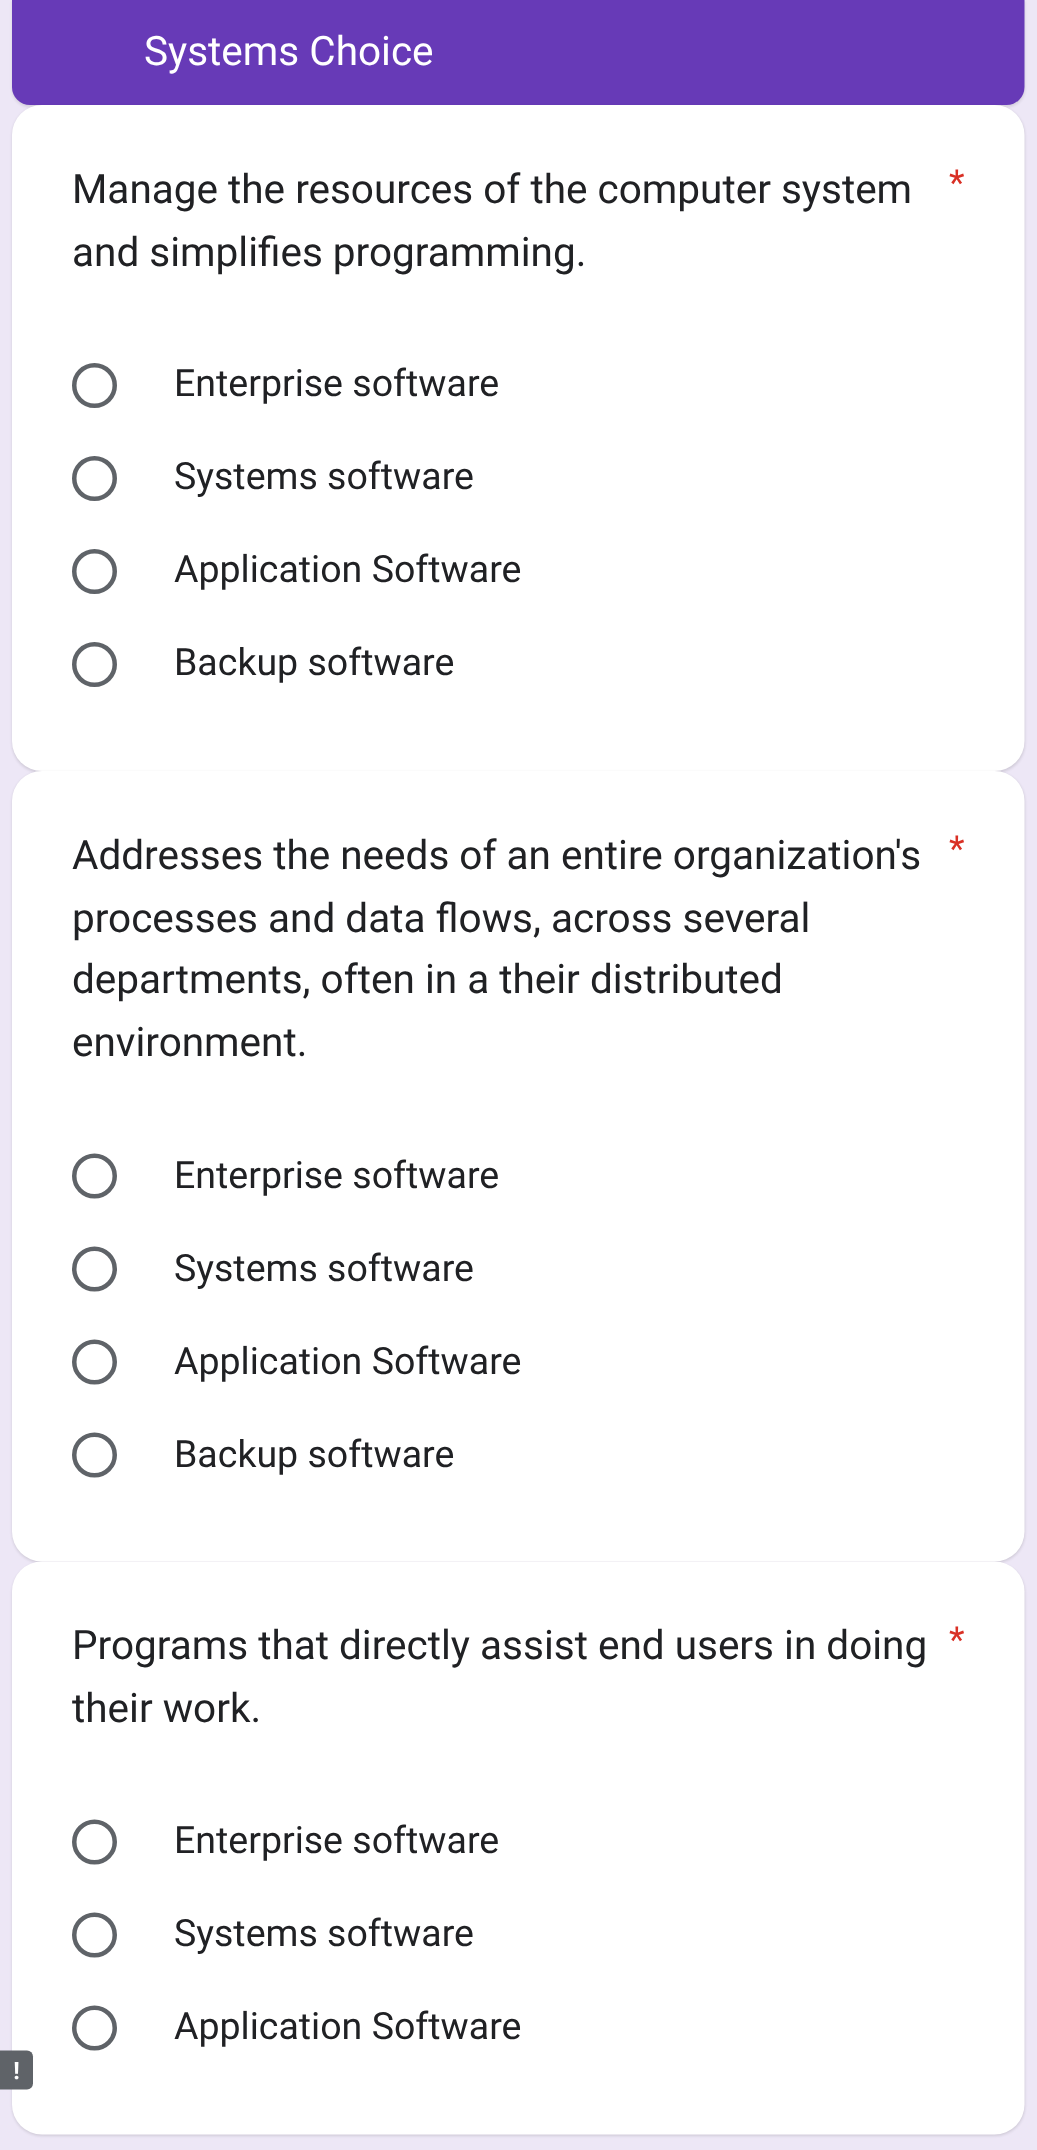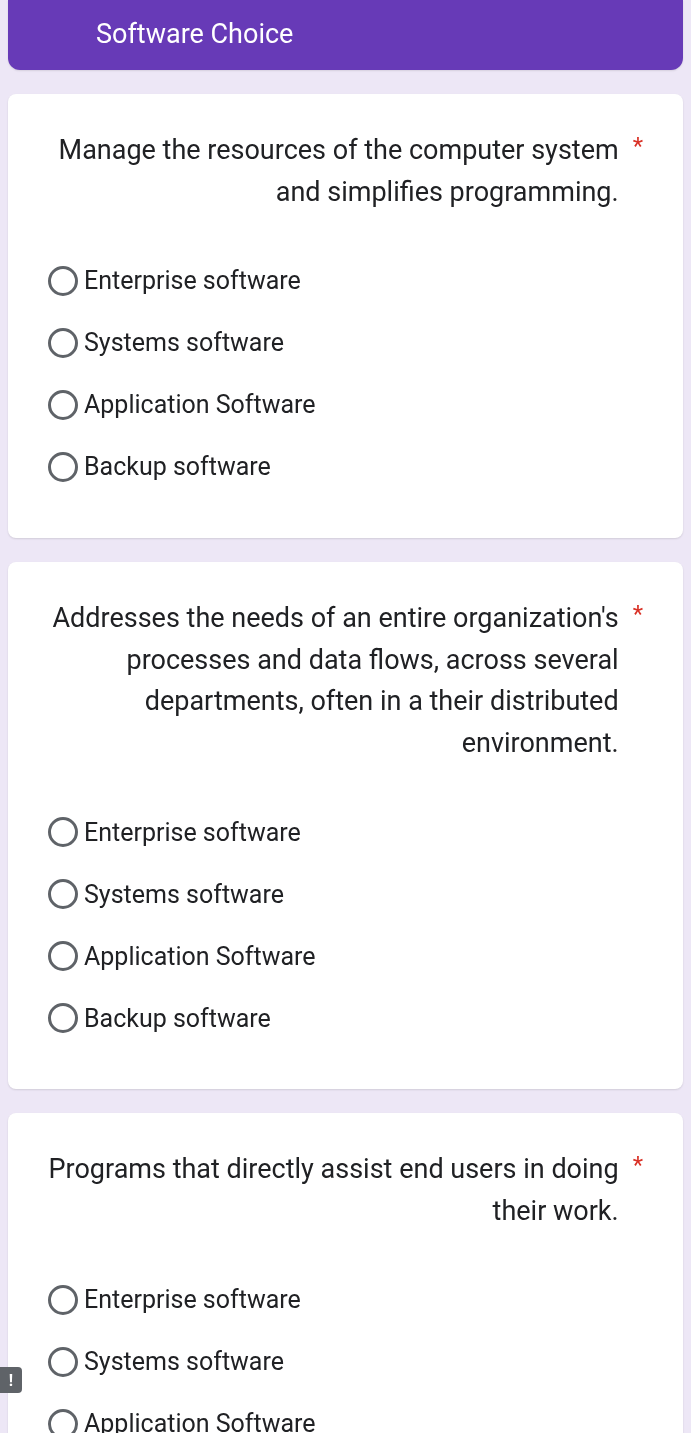--- a/index.html
+++ b/index.html
@@ -22,25 +22,23 @@
     color: #fff;
     border-radius: 0 0 12px 12px;
     padding: 18px 28px 20px 88px;
     font-size: 27px;
     font-weight: 400;
     box-shadow: 0 1px 2px rgba(0,0,0,0.1);
     margin: 0 0 0 0;
   }
   .card {
     background: #fff;
-    border-radius: 8px;
-    margin-top: 24px;
+    border-radius: 20px;
     padding: 36px 40px 40px 40px;
     box-shadow: 0 1px 2px rgba(0,0,0,0.12);
-    text-align: right;
   }
   .q-row {
     display: flex;
     align-items: flex-start;
     gap: 10px;
   }
   .q-text {
     font-size: 27px;
     line-height: 1.55;
     color: #202124;
@@ -52,21 +50,21 @@
     line-height: 1;
     padding-top: 4px;
     margin-left: 4px;
   }
   .options {
     margin-top: 36px;
   }
   .option {
     display: flex;
     align-items: center;
-    gap: 6px;
+    gap: 38px;
     padding: 16px 0;
     cursor: pointer;
   }
   .radio {
     width: 30px;
     height: 30px;
     border: 3px solid #5f6368;
     border-radius: 50%;
     flex: 0 0 auto;
   }
@@ -89,21 +87,21 @@
     font-weight: 700;
     border-radius: 0 4px 4px 0;
   }
 </style>
 </head>
 <body>
 
 <div class="page">
 
   <div class="header-card">
-    <span>Software Choice</span>
+    <span>Systems Choice</span>
   </div>
 
   <div class="card">
     <div class="q-row">
       <div class="q-text">Manage the resources of the computer system and simplifies programming.</div>
       <div class="req">*</div>
     </div>
     <div class="options">
       <div class="option">
         <span class="radio"></span>

